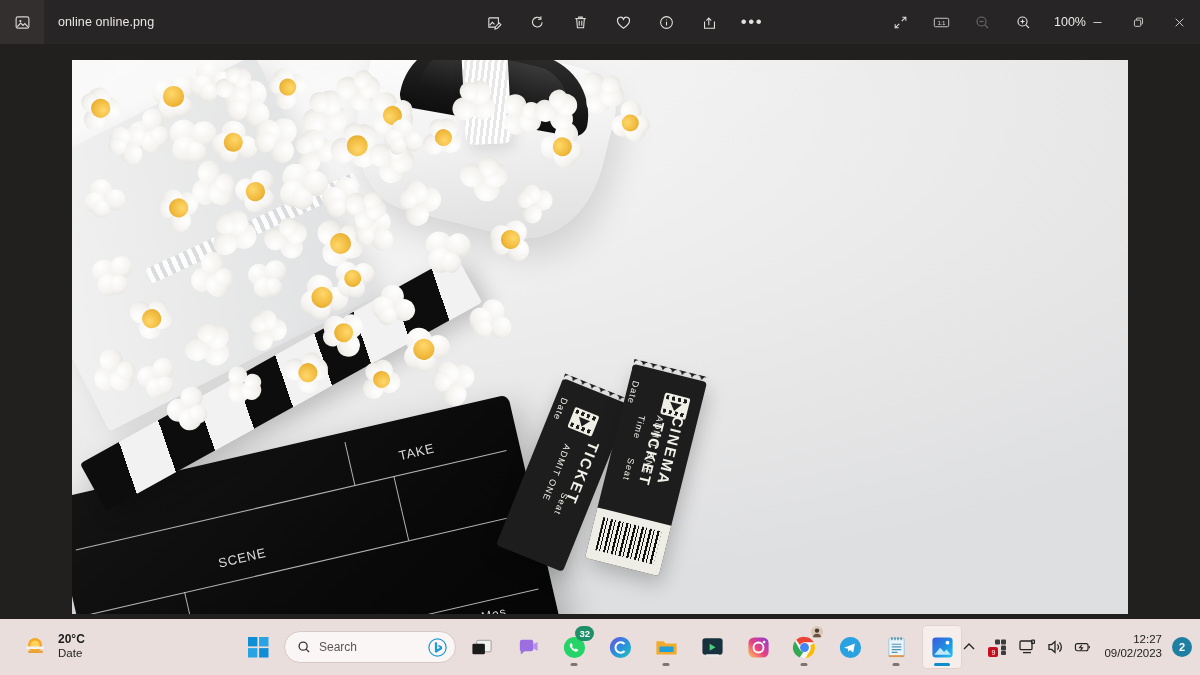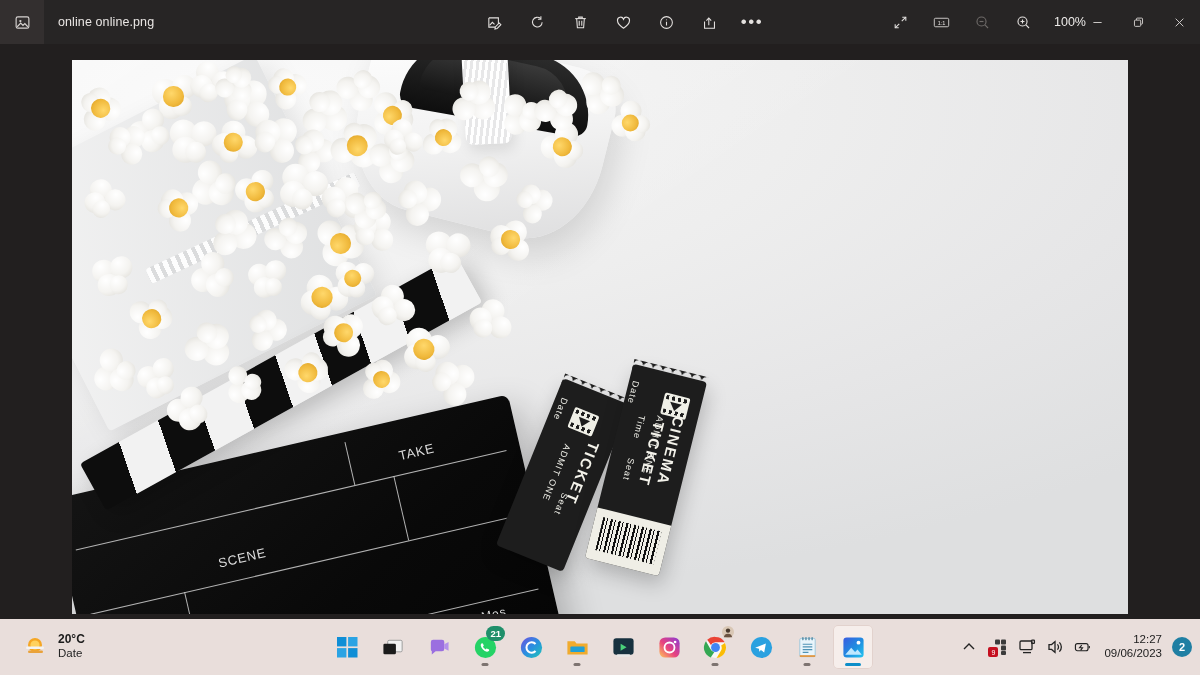--- a/index.html
+++ b/index.html
@@ -841,41 +841,52 @@
     <div class="tb-mid">
       <div class="start">
         <svg width="21" height="21" viewBox="0 0 21 21">
           <rect x="0" y="0" width="9.4" height="9.4" fill="#0f8ed6"></rect>
           <rect x="11.1" y="0" width="9.4" height="9.4" fill="#2aa3e4"></rect>
           <rect x="0" y="11.1" width="9.4" height="9.4" fill="#2aa3e4"></rect>
           <rect x="11.1" y="11.1" width="9.4" height="9.4" fill="#0f8ed6"></rect>
         </svg>
       </div>
 
+      <div class="searchbox">
+        <svg width="14" height="14" viewBox="0 0 16 16" fill="none" stroke="#3a3432" stroke-width="1.5">
+          <circle cx="7" cy="7" r="4.6"></circle>
+            <path d="M10.4 10.4l3.4 3.4"></path>
+        </svg>
+        <div class="sph">Search</div>
+        <svg width="19" height="19" viewBox="0 0 22 22">
+          <circle cx="11" cy="11" r="10" fill="none" stroke="#1a9ad7" stroke-width="1.4"></circle>
+          <path d="M8 4.6l2.6 1v7.3l3.6-1.6-2-1-.3-2.6 4.4 2.1v2.9L9.5 17 8 16.2z" fill="#1a9ad7"></path>
+        </svg>
+      </div>
 
       <div class="appicon">
         <svg class="glyph" viewBox="0 0 26 26">
           <rect x="7" y="5.5" width="15" height="12" rx="1.4" fill="#f2f2f2" stroke="#9a9a9a" stroke-width="1"></rect>
           <rect x="2.5" y="9" width="13" height="11" rx="1.4" fill="#1b1b1b"></rect>
         </svg>
       </div>
 
       <div class="appicon">
         <svg class="glyph" viewBox="0 0 26 26">
           <path d="M4 7.4a2.4 2.4 0 0 1 2.4-2.4h9.2A2.4 2.4 0 0 1 18 7.4v7.2a2.4 2.4 0 0 1-2.4 2.4H9l-4 3.4v-3.4A2.4 2.4 0 0 1 4 14.6z" fill="#9b6fe0"></path>
           <path d="M18 9.6l4.4-2.4v9.2L18 14z" fill="#b491ea"></path>
         </svg>
       </div>
 
       <div class="appicon">
         <svg class="glyph" viewBox="0 0 26 26">
           <circle cx="13" cy="13" r="11" fill="#25d366"></circle>
           <path d="M9.2 8.6c.5-.2 1 0 1.2.5l.7 1.5c.2.4 0 .8-.3 1l-.5.4c.6 1.3 1.7 2.4 3 3l.4-.6c.3-.3.7-.4 1.1-.2l1.5.7c.5.2.7.8.5 1.3-.4.9-1.4 1.4-2.4 1.2-3-.6-5.6-3.2-6.3-6.2-.2-1 .2-2 1.1-2.6z" fill="#fff"></path>
         </svg>
-        <div class="badge">21</div>
+        <div class="badge">32</div>
         <div class="underline"></div>
       </div>
 
       <div class="appicon">
         <svg class="glyph" viewBox="0 0 26 26">
           <defs>
               <linearGradient id="cg" x1="0" y1="0" x2="1" y2="1">
             <stop offset="0" stop-color="#6f4fe0"></stop>
                 <stop offset=".5" stop-color="#2a8fe0"></stop>
                 <stop offset="1" stop-color="#1fc6b6"></stop>
@@ -1002,19 +1013,19 @@
       </svg>
 
       <svg class="ticon" viewBox="0 0 20 18" fill="none" stroke="#232323" stroke-width="1.3">
         <rect x="1.6" y="5.2" width="14" height="8" rx="2.2"></rect>
         <path d="M17 8v2.4"></path>
         <path d="M8.6 6.8L6.2 9.8h3.2l-2 3"></path>
       </svg>
 
       <div class="clock">
         <div class="c1">12:27</div>
-        <div class="c2">09/06/2023</div>
+        <div class="c2">09/02/2023</div>
       </div>
 
       <div class="notifbadge">2</div>
     </div>
   </div>
 </div>
 
 </body></html>

